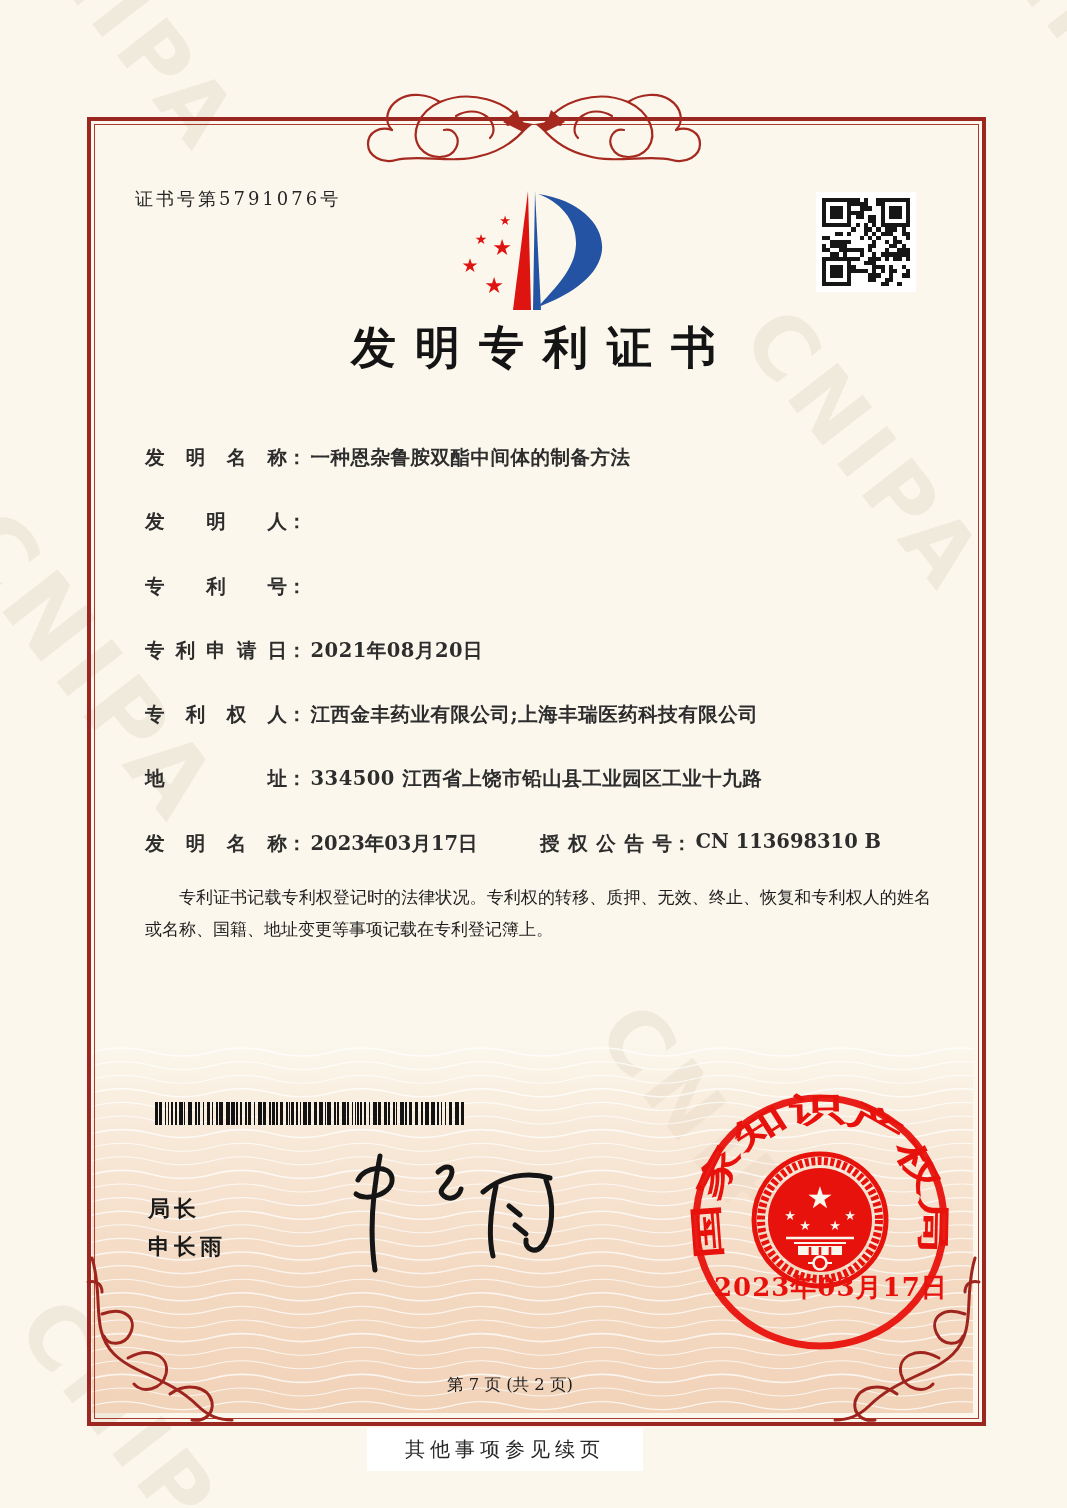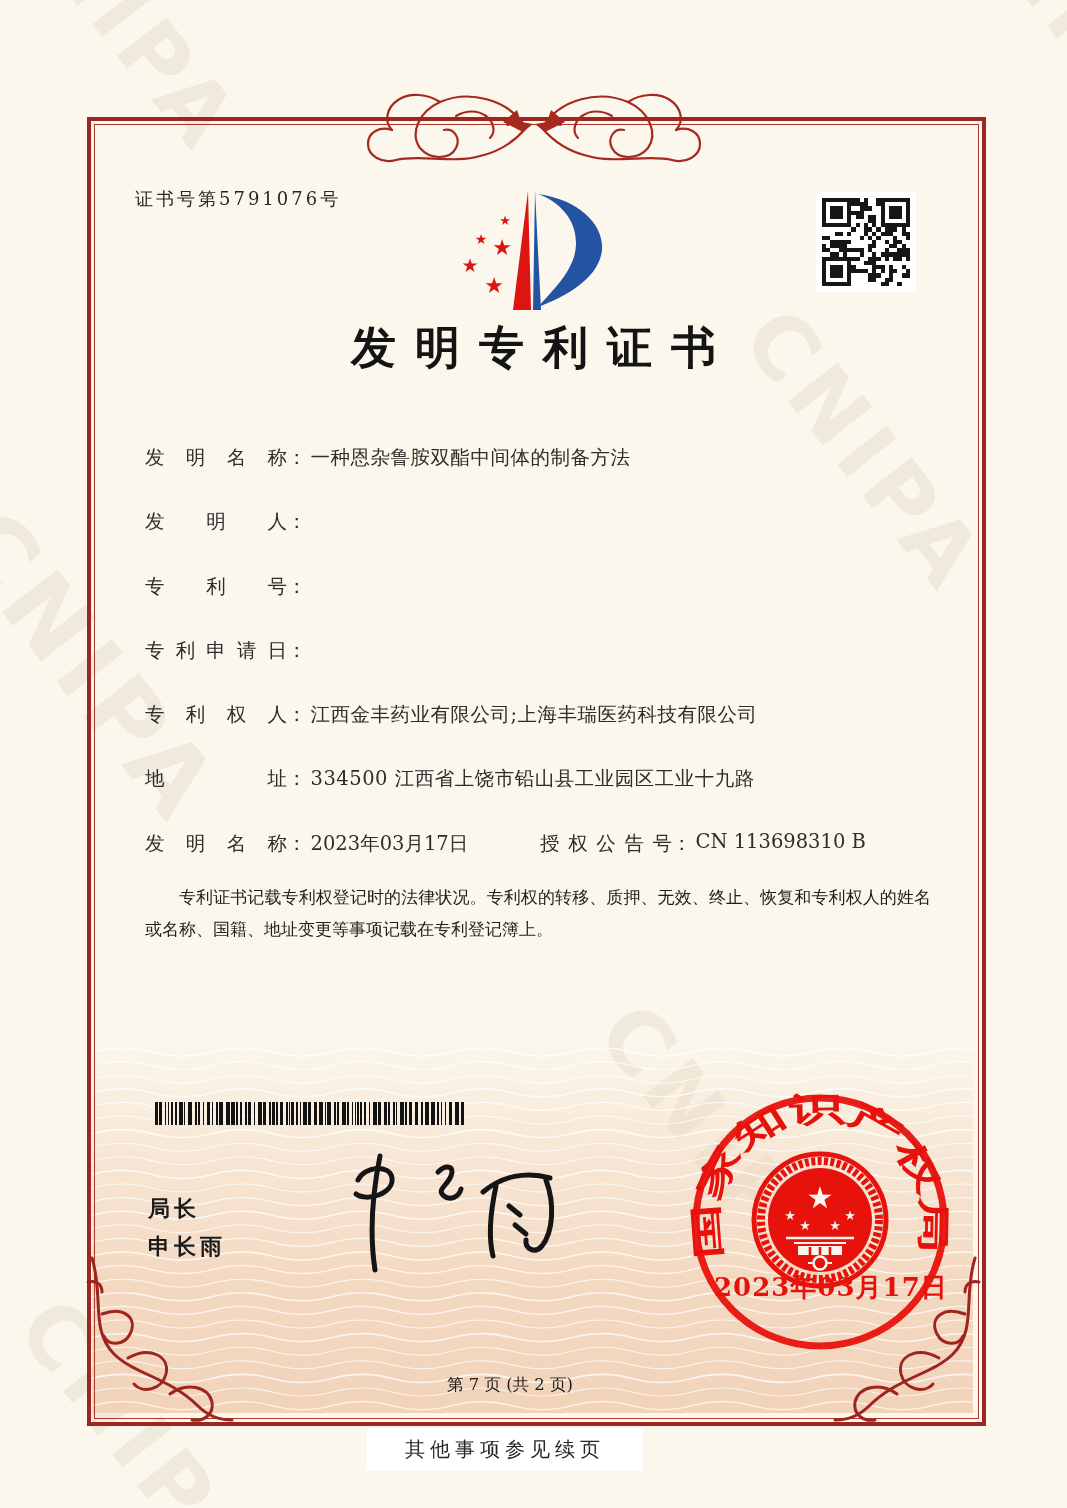--- a/index.html
+++ b/index.html
@@ -32,21 +32,21 @@
   
   .cert-no{left:135px;top:187px;font-size:18px;letter-spacing:3px;color:#262626;z-index:4;}
   .logo{left:450px;top:189px;width:172px;height:124px;z-index:4;}
   .qr{left:816px;top:192px;width:100px;height:100px;background:#fff;padding:6px;box-sizing:border-box;z-index:4;}
   .qr-grid{display:grid;grid-template-columns:repeat(21,1fr);grid-template-rows:repeat(21,1fr);width:100%;height:100%;}
   .qr-grid b{display:block;}
   .qr-grid b.d{background:#161616;}
   .title{left:0;width:1067px;top:318px;text-align:center;font-size:45px;font-weight:700;
          letter-spacing:19px;padding-left:19px;box-sizing:border-box;color:#141414;z-index:4;}
   
-  .fields{left:145px;top:444px;width:792px;z-index:4;}
+  .fields{left:145px;top:444px;width:792px;z-index:4;font-weight:bold;}
   .frow{position:relative;display:flex;height:64.3px;align-items:flex-start;font-size:19.5px;color:#2d2d2d;}
   .flabel{width:142px;flex:none;text-align:justify;text-align-last:justify;}
   .fcolon{flex:none;margin-right:4px;}
   .fvalue{flex:1;letter-spacing:0.5px;}
   .pair2{position:absolute;left:395px;top:0;display:flex;}
   .pair2 .flabel{width:132px;}
   
   .paras{left:145px;top:882px;width:786px;font-size:17px;line-height:31.5px;text-align:justify;color:#1e1e1e;z-index:4;}
   .paras p{margin:0;text-indent:2em;}
   
@@ -620,20 +620,21 @@
       <span class="flabel">发明人</span>
       <span class="fcolon">：</span>
     </div>
     <div class="frow">
       <span class="flabel">专利号</span>
       <span class="fcolon">：</span>
     </div>
     <div class="frow">
       <span class="flabel">专利申请日</span>
       <span class="fcolon">：</span>
+      <span class="fvalue">2021年08月20日</span>
     </div>
     <div class="frow">
       <span class="flabel">专利权人</span>
       <span class="fcolon">：</span>
       <span class="fvalue">江西金丰药业有限公司;上海丰瑞医药科技有限公司</span>
     </div>
     <div class="frow">
       <span class="flabel">地址</span>
       <span class="fcolon">：</span>
       <span class="fvalue">334500 江西省上饶市铅山县工业园区工业十九路</span>

